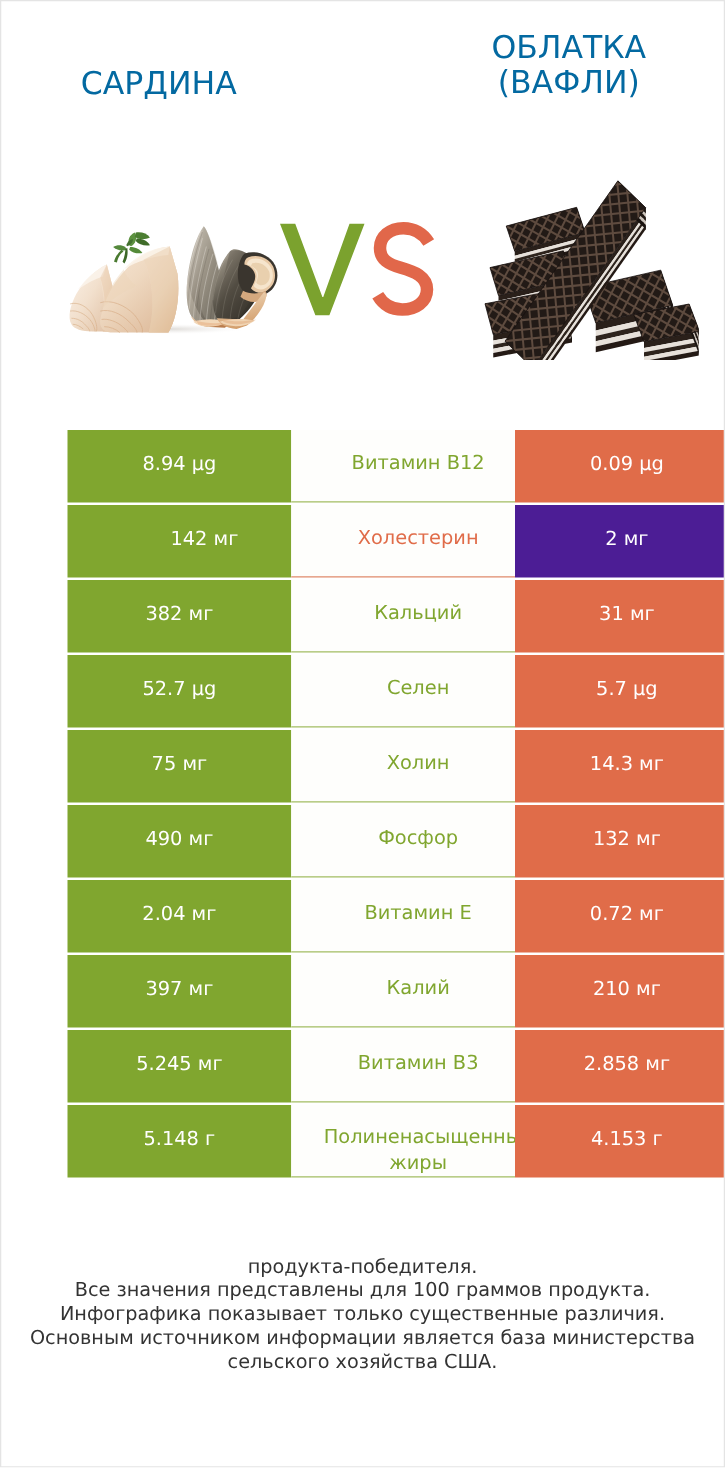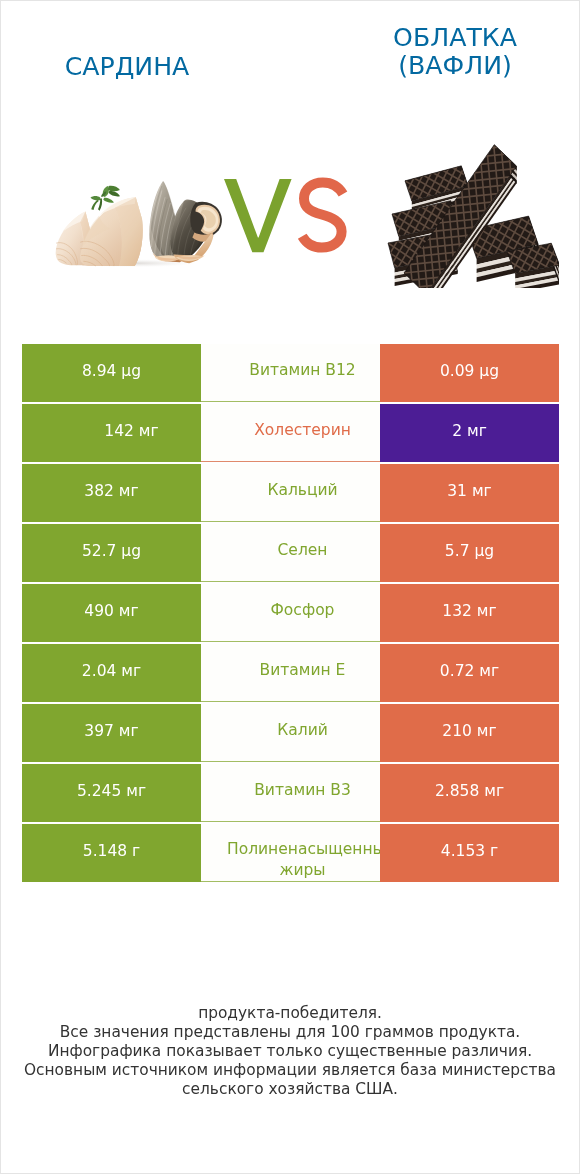--- a/index.html
+++ b/index.html
@@ -15,21 +15,21 @@
 
   
   .hero{position:absolute;left:0;top:128px;width:578px;height:172px;}
   .food{position:absolute;}
   .food-l{left:53px;top:51px;width:174px;height:88px;}
   .food-r{left:386px;top:9px;width:172px;height:150px;}
   .vs{position:absolute;left:221px;top:47px;width:126px;height:81px;}
 
   
   .table{position:absolute;left:0;top:343px;width:578px;}
-  .row{position:relative;height:60px;}
+  .row{position:relative;height:60px;margin-left:32px;}
   .cell{position:absolute;top:0;height:58px;display:flex;align-items:center;justify-content:center;font-size:15.5px;box-sizing:border-box;padding-bottom:5px;}
   .cell.left{left:21px;width:179px;color:#fff;}
   .cell.right{left:379px;width:179px;color:#fff;}
   .cell.mid{left:200px;width:179px;background:#fefefc;overflow:hidden;text-align:center;line-height:21px;border-bottom:1px solid #000;padding-left:24px;}
   .cell.mid span{display:block;width:179px;box-sizing:border-box;padding:0 14px;}
   .w-left .cell.left{background:#80a62f;}
   .w-left .cell.right{background:#e06c49;}
   .w-right .cell.left{background:#80a62f;padding-left:40px;}
   .w-right .cell.right{background:#4c1d95;}
   .row.two-line .cell.mid{padding-bottom:0;padding-top:15px;align-items:flex-start;}
@@ -480,20 +480,27 @@
         <div class="cell right">31 мг</div>
       </div>
       <div class="row w-left">
         <div class="cell left">52.7 µg</div>
         <div class="cell mid">
           <span>Селен</span>
         </div>
         <div class="cell right">5.7 µg</div>
       </div>
       <div class="row w-left">
+        <div class="cell left">75 мг</div>
+        <div class="cell mid">
+          <span>Холин</span>
+        </div>
+        <div class="cell right">14.3 мг</div>
+      </div>
+      <div class="row w-left">
         <div class="cell left">490 мг</div>
         <div class="cell mid">
           <span>Фосфор</span>
         </div>
         <div class="cell right">132 мг</div>
       </div>
       <div class="row w-left">
         <div class="cell left">2.04 мг</div>
         <div class="cell mid">
           <span>Витамин E</span>

